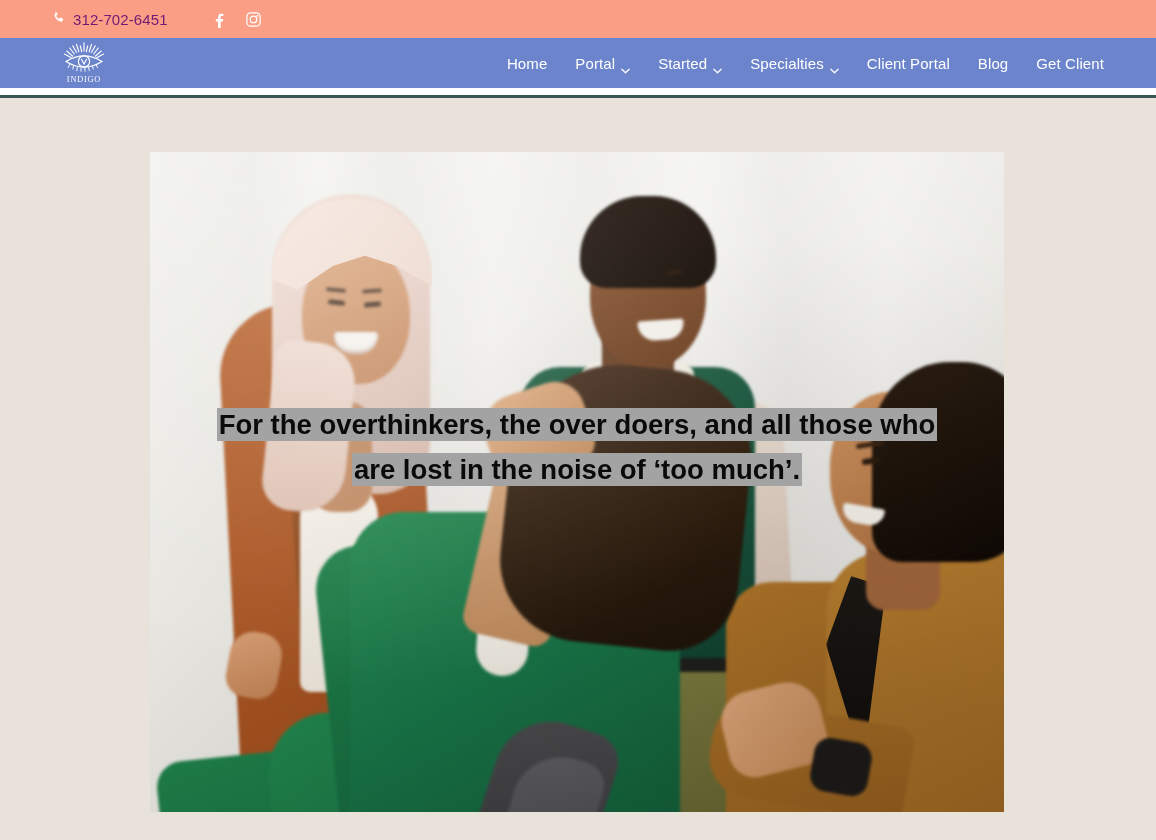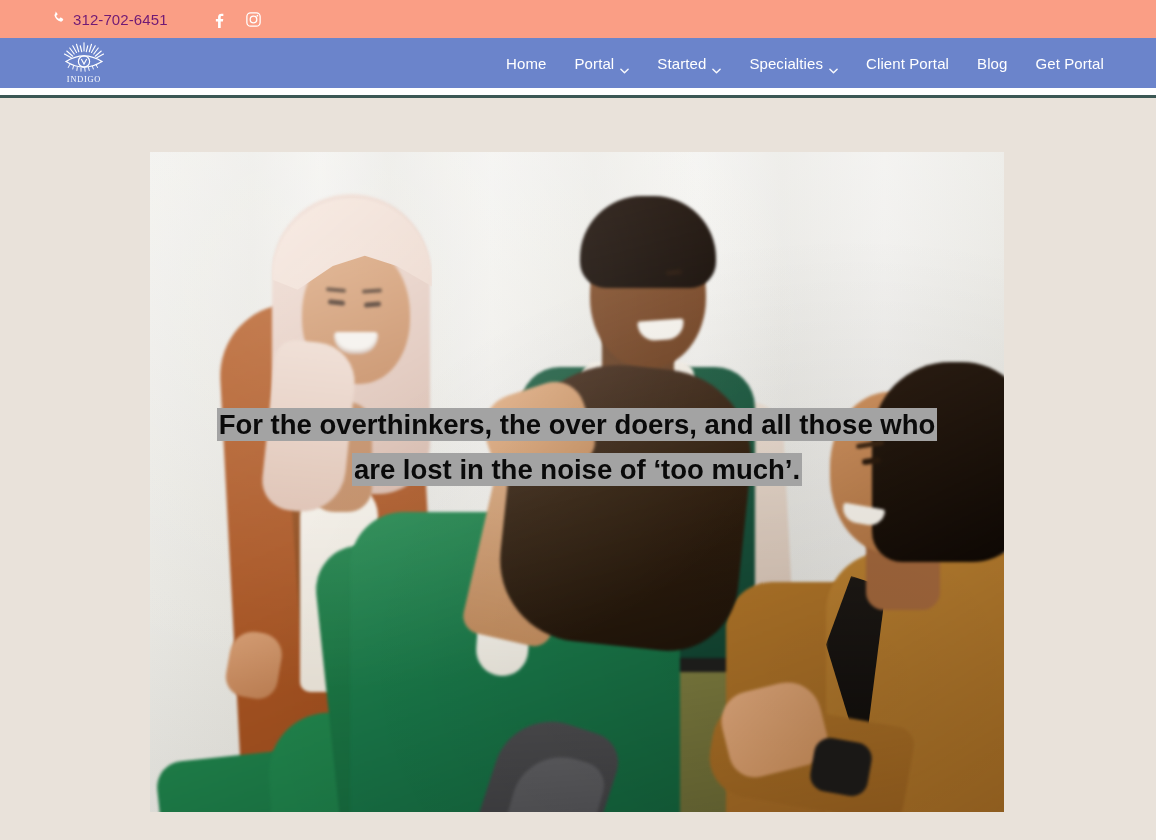--- a/index.html
+++ b/index.html
@@ -465,21 +465,21 @@
           </svg>
       </span>
     </div>
     <div class="nav-item">
       <span>Client Portal</span>
     </div>
     <div class="nav-item">
       <span>Blog</span>
     </div>
     <div class="nav-item">
-      <span>Get Portal</span>
+      <span>Get Client</span>
     </div>
   </div>
 </div>
 <div class="nav-underline"></div>
 <div class="nav-divider"></div>
 
 <div class="page">
 
   <div class="hero">
 

